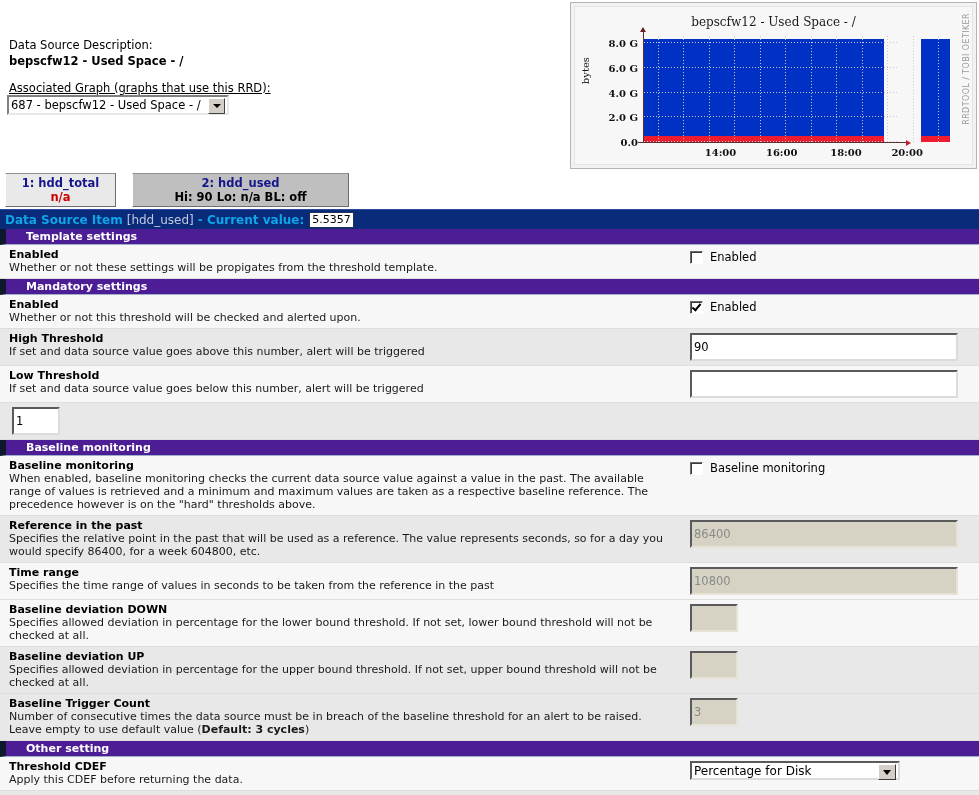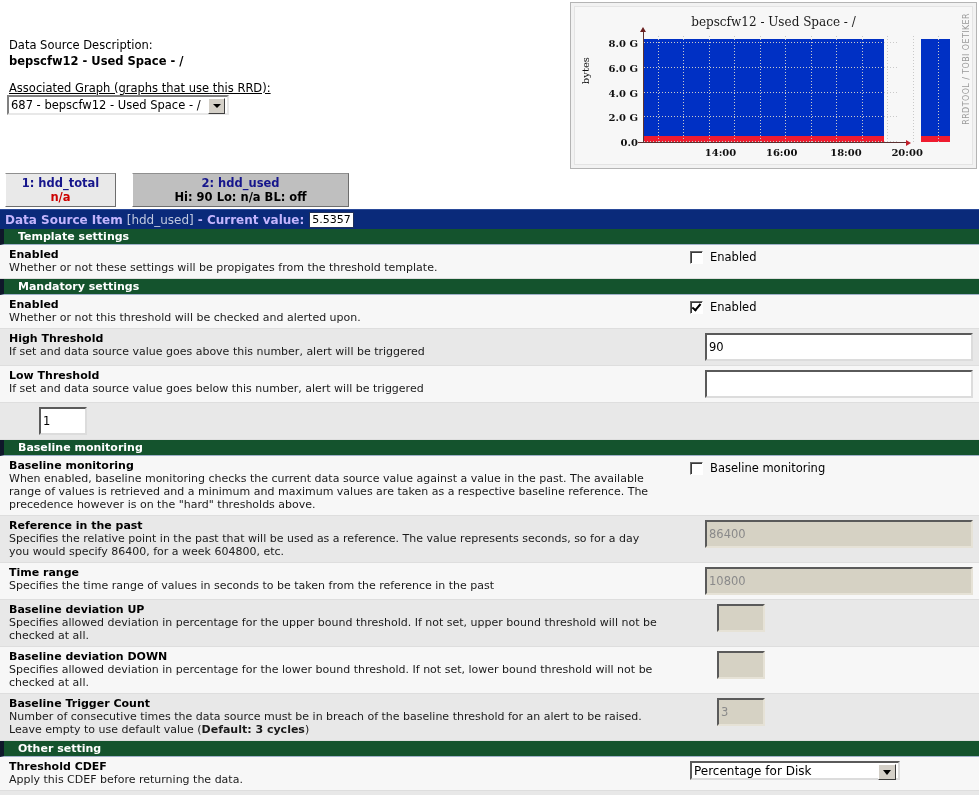--- a/index.html
+++ b/index.html
@@ -213,48 +213,48 @@
     width: 979px; height: 20px;
     background: #0a2a7a;
     box-sizing: border-box;
     display: flex;
     align-items: center;
     padding-left: 5px;
     color: #ffffff;
     font-size: 12px;
     border-top: 1px solid #2a4a9a;
   }
-  #ds-header .b { font-weight: bold; color: #c4b5fd; }
+  #ds-header .b { font-weight: bold; color: #0ea5e9; }
   #ds-header .dim { color: #c0c8e0; margin: 0 4px; }
   #ds-header .valbox {
     margin-left: 5px;
     background: #ffffff;
     color: #000;
     border: 1px solid #20305a;
     padding: 0 2px;
     font-size: 11px;
     font-weight: normal;
     line-height: 14px;
   }
 
   
   #form-area {
     position: absolute;
     left: 0; top: 229px;
     width: 979px;
   }
   .sec-bar {
-    background: #14532d;
+    background: #4c1d95;
     color: #ffffff;
     font-weight: bold;
     font-size: 11px;
     height: 16px;
     line-height: 16px;
-    padding-left: 14px;
-    border-left: 4px solid #0f172a;
+    padding-left: 20px;
+    border-left: 6px solid #0f172a;
     border-bottom: 1px solid #9fb0c8;
     box-sizing: border-box;
   }
   .row {
     display: flex;
     border-bottom: 1px solid #dedede;
     box-sizing: border-box;
     min-height: 22px;
   }
   .row.alt-a { background: #f7f7f7; }
@@ -289,21 +289,20 @@
     font-family: "DejaVu Sans", "Liberation Sans", sans-serif;
     font-size: 11.5px;
     height: 17px;
     box-sizing: border-box;
     border: 2px solid;
     border-color: #5a5a5a #dcdcdc #dcdcdc #5a5a5a;
     background: #ffffff;
     color: #000;
     padding: 12px 2px;
     border-radius: 0;
-    margin-left: 27px;
   }
   input.wide { width: 268px; }
   input.small { width: 48px; }
   input.disabled-in {
     background: #d6d2c4;
     color: #8a8a8a;
     border-color: #5a5a5a #e6e2d6 #e6e2d6 #5a5a5a;
   }
   .cbx-wrap { display: flex; align-items: center; gap: 7px; padding-top: 1px; }
   input[type="checkbox"] {
@@ -536,34 +535,34 @@
     <div class="row alt-a">
       <div class="label-cell">
         <div class="lbl-title">Time range</div>
         <div class="lbl-desc">Specifies the time range of values in seconds to be taken from the reference in the past</div>
       </div>
       <div class="ctrl-cell">
         <input type="text" class="wide disabled-in" disabled="" value="10800" style="">
       </div>
     </div>
 
+    <div class="row alt-a">
+      <div class="label-cell">
+        <div class="lbl-title">Baseline deviation DOWN</div>
+        <div class="lbl-desc">Specifies allowed deviation in percentage for the lower bound threshold. If not set, lower bound threshold will not be checked at all.</div>
+      </div>
+      <div class="ctrl-cell">
+        <input type="text" class="small disabled-in" disabled="" value="" style="">
+      </div>
+    </div>
+
     <div class="row alt-b">
       <div class="label-cell">
         <div class="lbl-title">Baseline deviation UP</div>
         <div class="lbl-desc">Specifies allowed deviation in percentage for the upper bound threshold. If not set, upper bound threshold will not be checked at all.</div>
-      </div>
-      <div class="ctrl-cell">
-        <input type="text" class="small disabled-in" disabled="" value="" style="">
-      </div>
-    </div>
-
-    <div class="row alt-a">
-      <div class="label-cell">
-        <div class="lbl-title">Baseline deviation DOWN</div>
-        <div class="lbl-desc">Specifies allowed deviation in percentage for the lower bound threshold. If not set, lower bound threshold will not be checked at all.</div>
       </div>
       <div class="ctrl-cell">
         <input type="text" class="small disabled-in" disabled="" value="" style="">
       </div>
     </div>
 
     <div class="row alt-b">
       <div class="label-cell">
         <div class="lbl-title">Baseline Trigger Count</div>
         <div class="lbl-desc">Number of consecutive times the data source must be in breach of the baseline threshold for an alert to be raised.</div>

